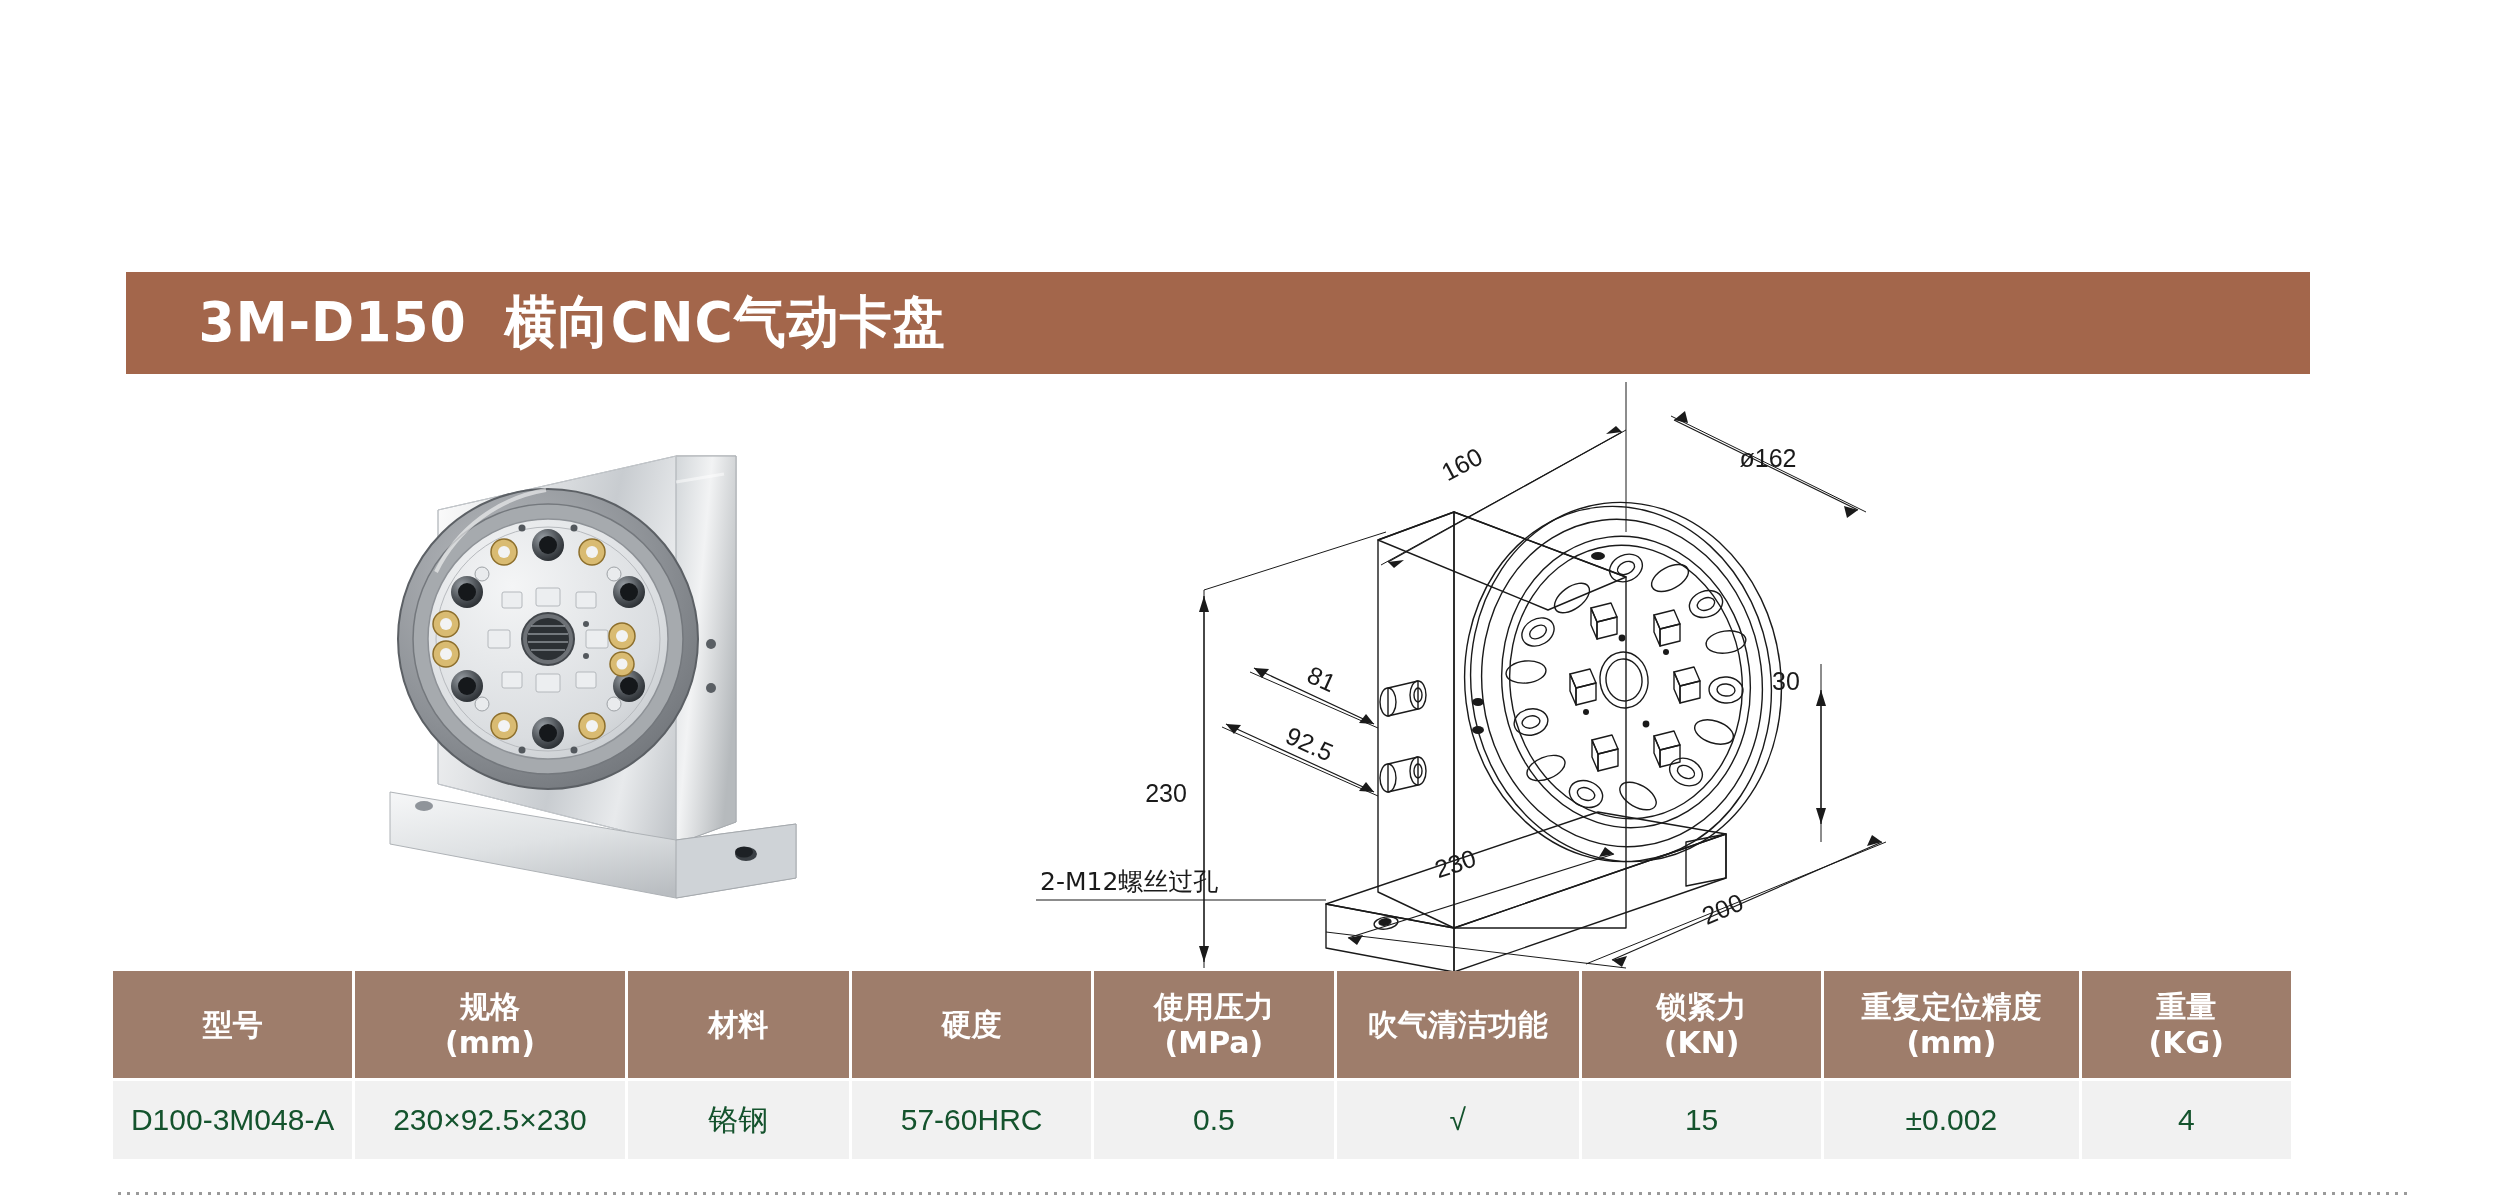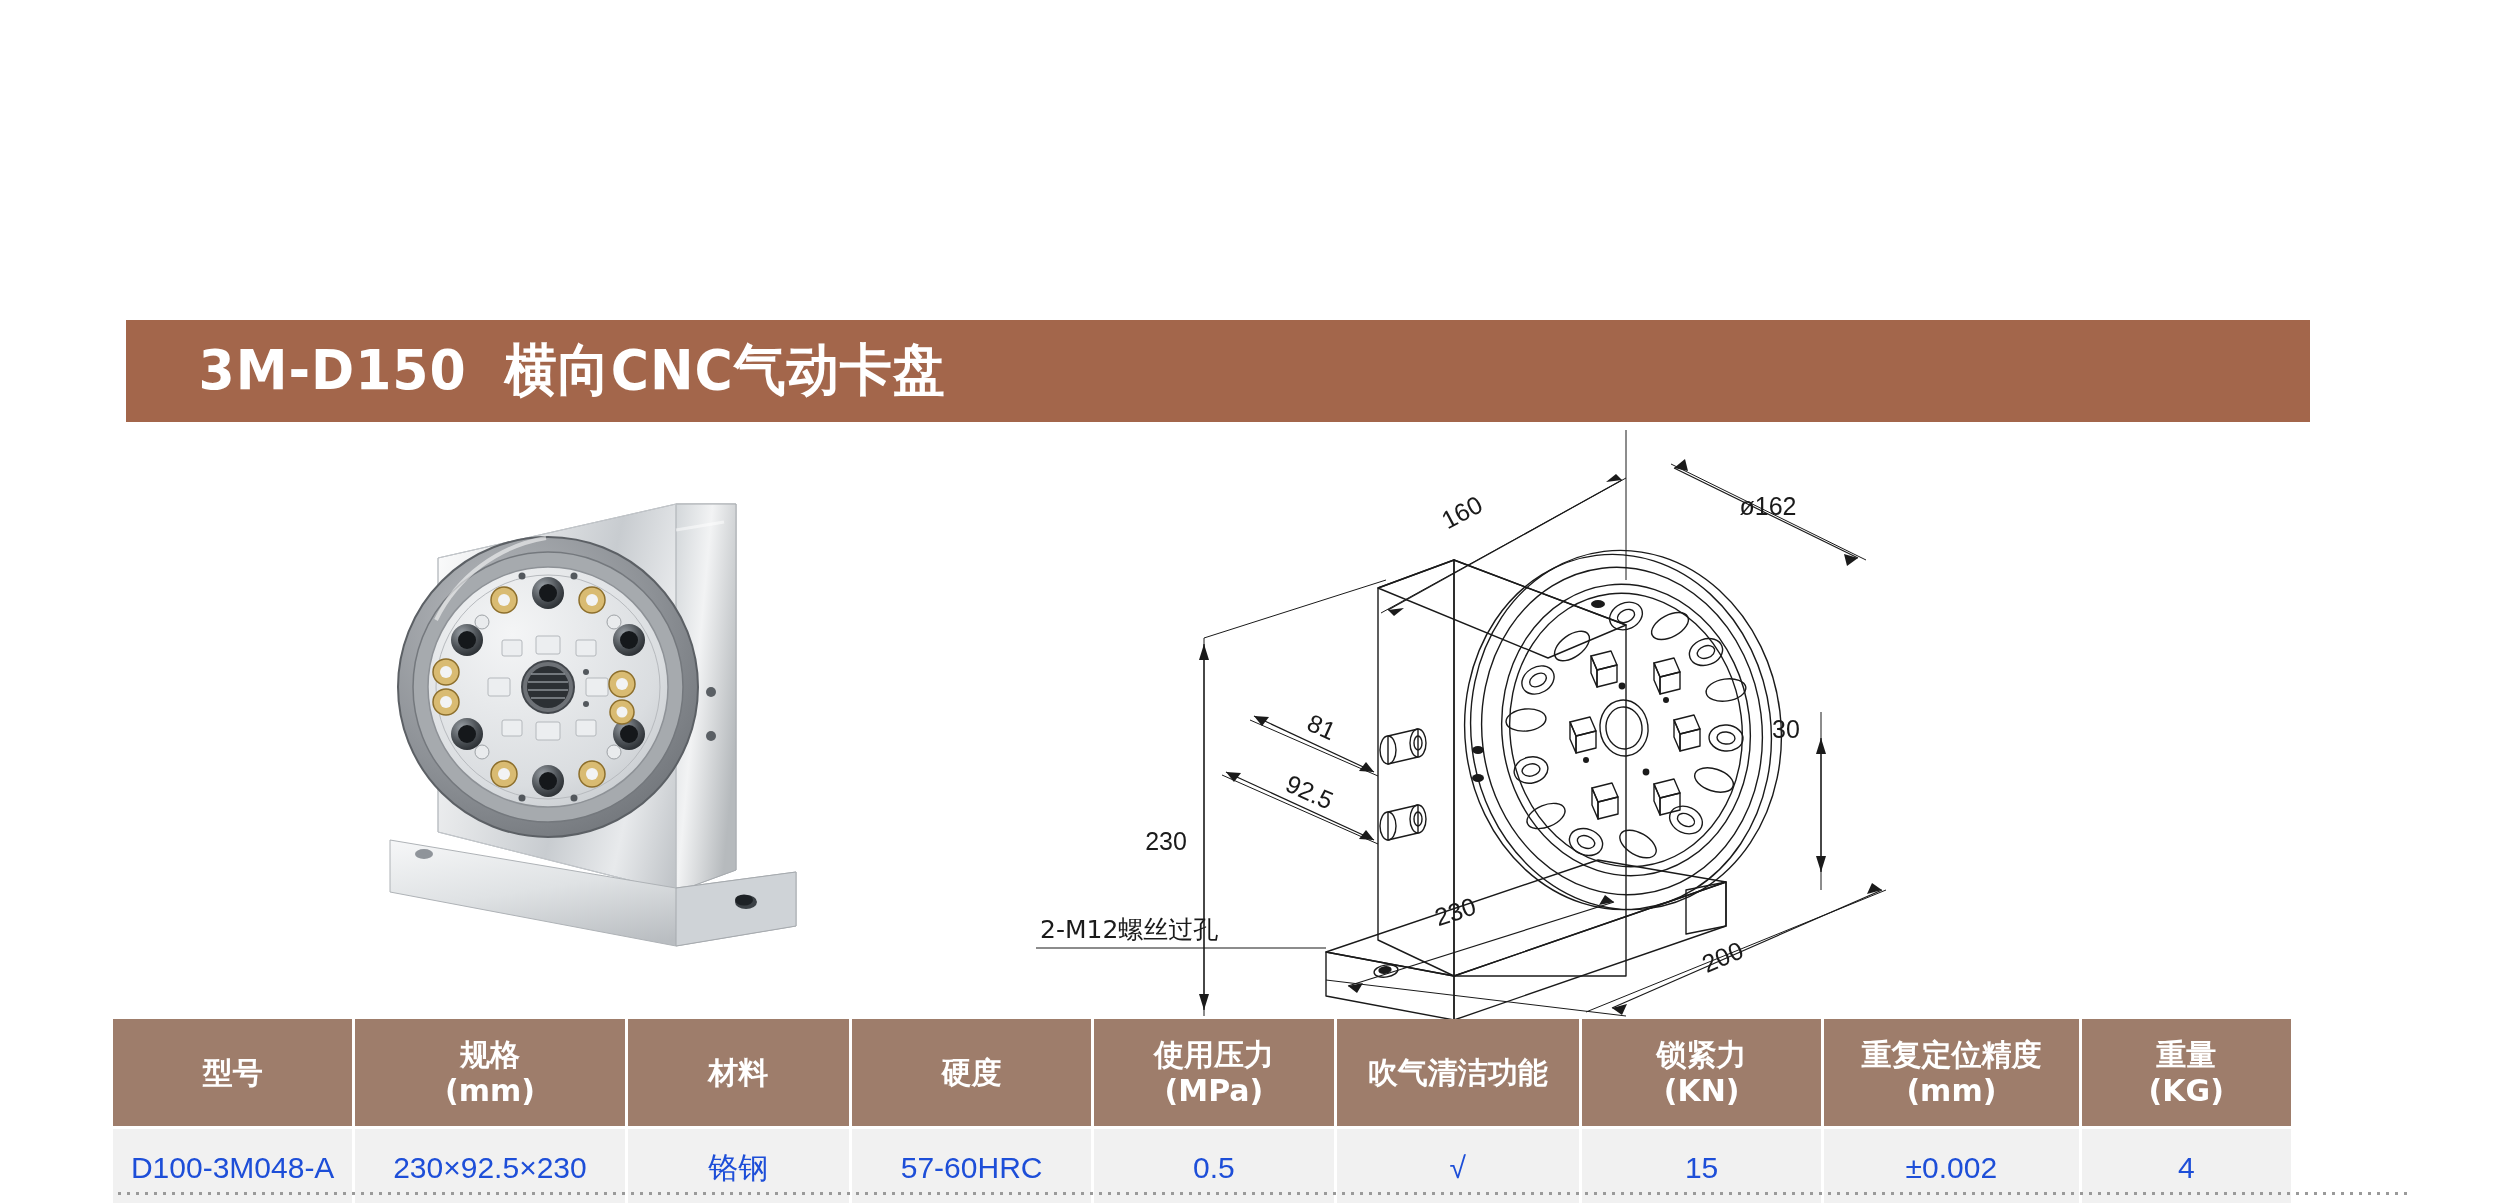--- a/index.html
+++ b/index.html
@@ -3,21 +3,21 @@
 <meta charset="utf-8">
 <style>
   html,body{margin:0;padding:0;}
   body{
     width:2515px;height:1203px;
     background:#ffffff;
     font-family:"Liberation Sans","DejaVu Sans",sans-serif;
     overflow:hidden;
     position:relative;
   }
-  .page{position:absolute;inset:0;margin-top:48px;}
+  .page{position:absolute;inset:0;}
 
   
   .banner{
     position:absolute;
     left:126px; top:272px;
     width:2184px; height:102px;
     background:#A3664B;
     display:flex;align-items:center;
   }
   .banner-title{
@@ -79,21 +79,21 @@
     font-weight:bold;
     height:107px;
     vertical-align:middle;
     line-height:1.18;
     padding:0 4px;
     font-family:"DejaVu Sans","Liberation Sans",sans-serif;
     border:0;
   }
   .spec-table td{
     background:#F1F1F1;
-    color:#1d4ed8;
+    color:#14532d;
     font-size:30px;
     height:78px;
     text-align:center;
     vertical-align:middle;
     padding:0 4px;
     border:0;
     font-family:"Liberation Sans","DejaVu Sans",sans-serif;
   }
   .unit{display:block;font-weight:bold;}
 

